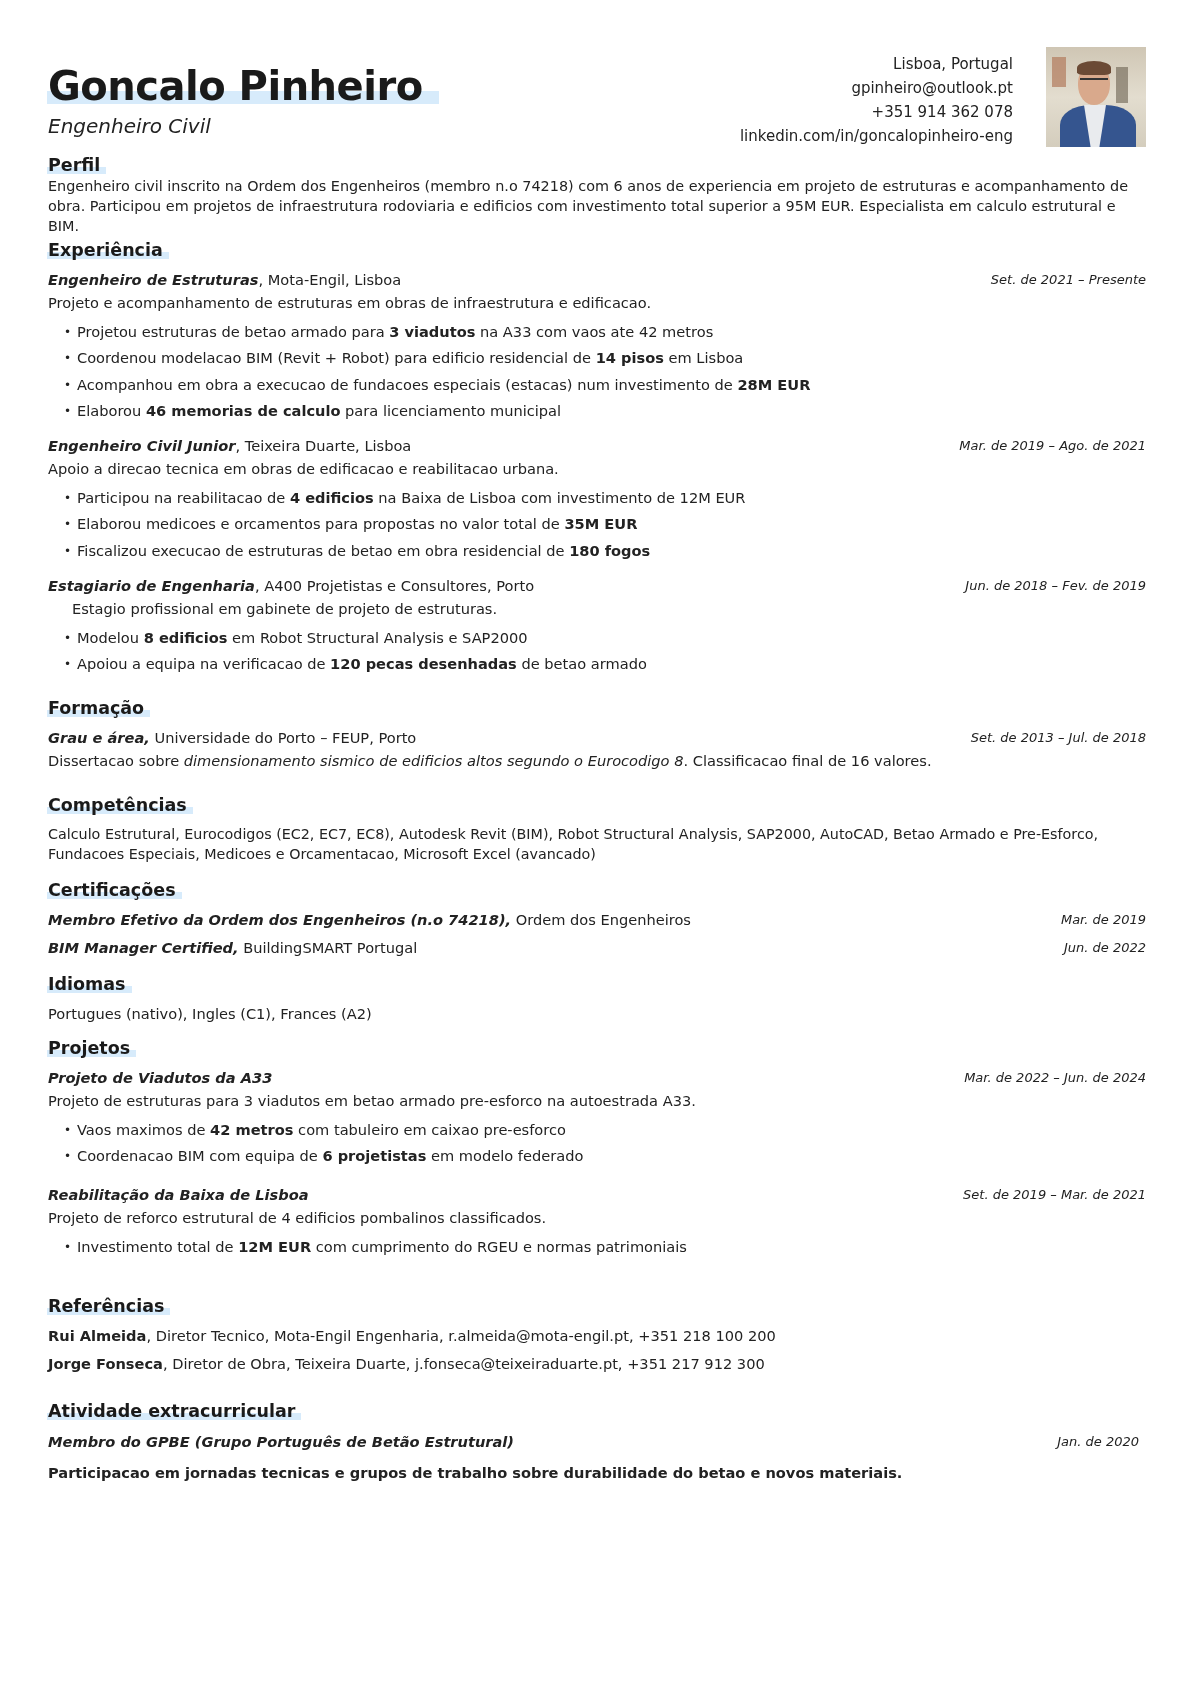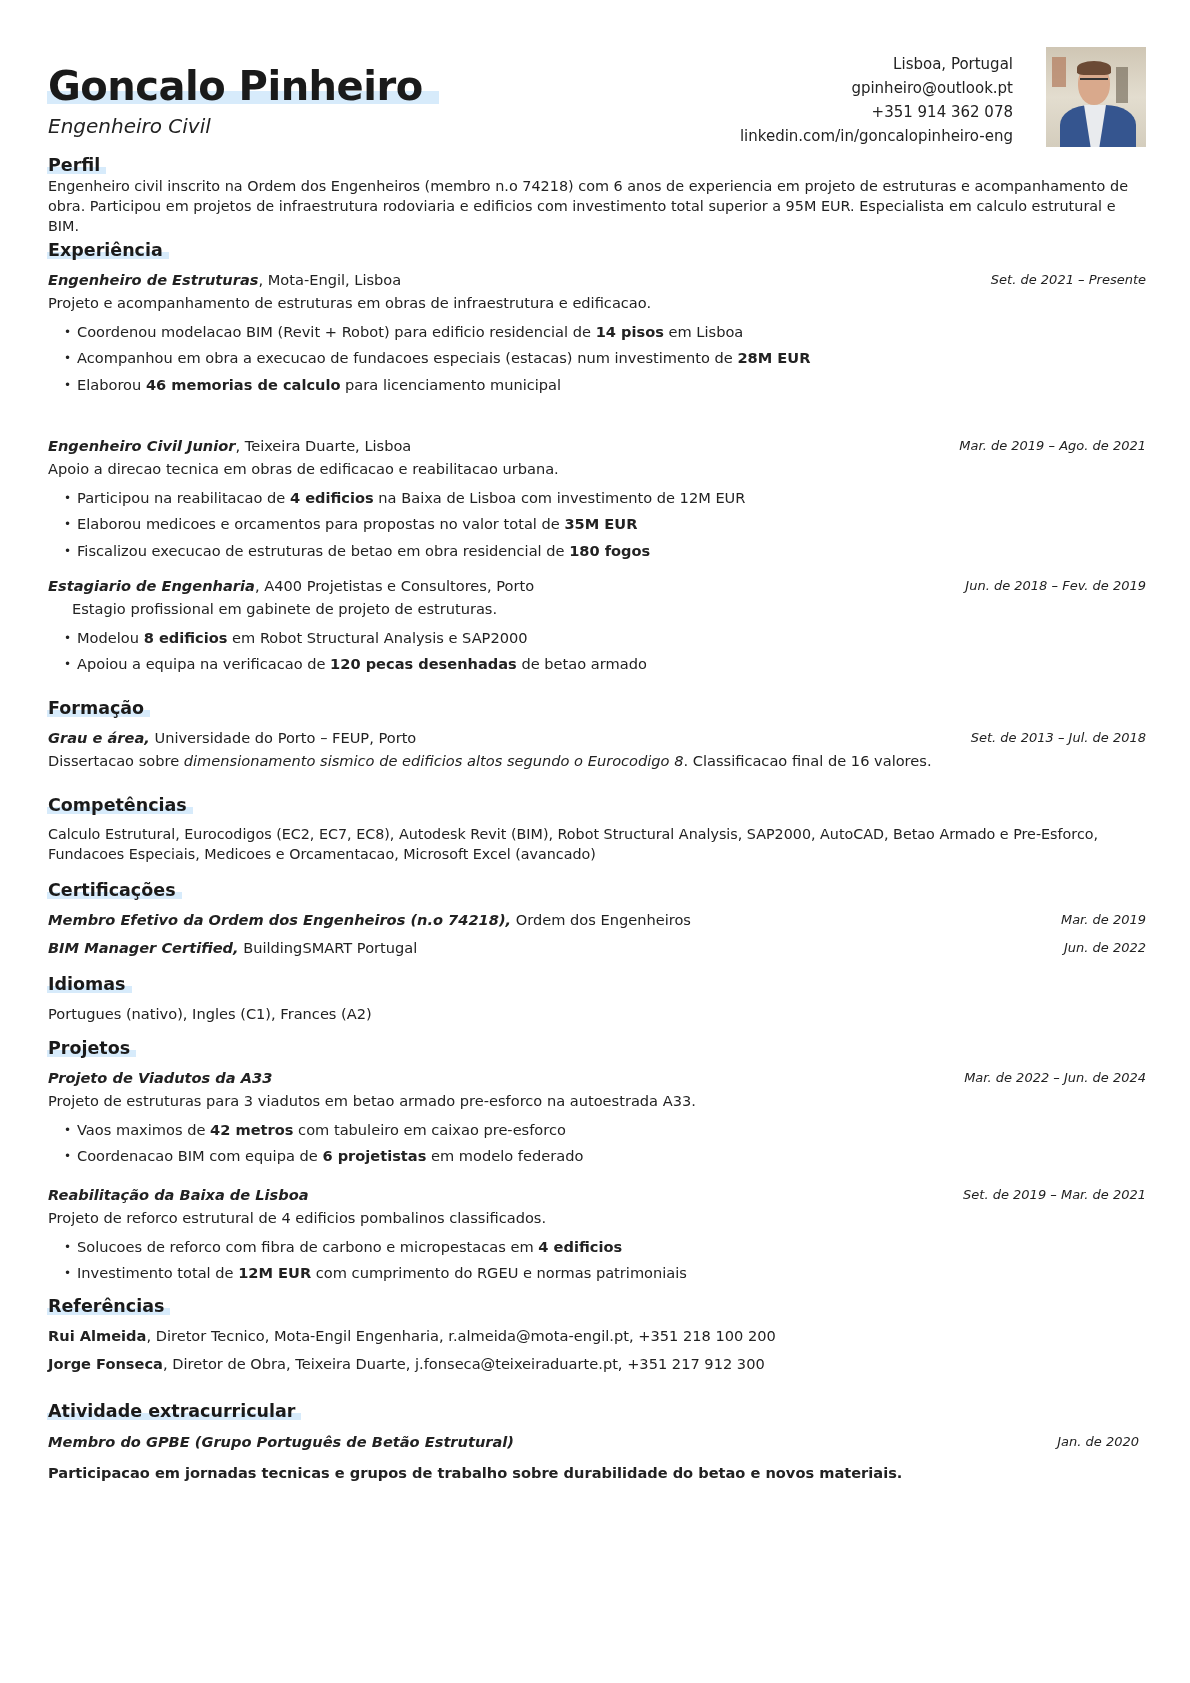--- a/index.html
+++ b/index.html
@@ -89,20 +89,21 @@
   <div class="abs" style="top:240px;">
     <div class="section-title"><span class="hl">Experiência</span></div>
 
     <div style="margin-top:9px;">
       <div class="row">
         <span class="role">Engenheiro de Estruturas</span><span>, Mota-Engil, Lisboa</span>
         <span class="date">Set. de 2021 – Presente</span>
       </div>
       <div class="desc" style="margin-top:3px;">Projeto e acompanhamento de estruturas em obras de infraestrutura e edificacao.</div>
       <ul class="bullets" style="margin-top:5px;">
+        <li><span>Projetou estruturas de betao armado para </span><b>3 viadutos</b><span> na A33 com vaos ate 42 metros</span></li>
         <li><span>Coordenou modelacao BIM (Revit + Robot) para edificio residencial de </span><b>14 pisos</b><span> em Lisboa</span></li>
         <li><span>Acompanhou em obra a execucao de fundacoes especiais (estacas) num investimento de </span><b>28M EUR</b><span></span></li>
         <li><span>Elaborou </span><b>46 memorias de calculo</b><span> para licenciamento municipal</span></li>
       </ul>
     </div>
   </div>
 
   <div class="abs" style="top:436px;">
     <div class="row">
       <span class="role">Engenheiro Civil Junior</span><span>, Teixeira Duarte, Lisboa</span>
@@ -172,21 +173,20 @@
     </ul>
   </div>
 
   <div class="abs" style="top:1185px;">
     <div class="row">
       <span class="role">Reabilitação da Baixa de Lisboa</span>
       <span class="date">Set. de 2019 – Mar. de 2021</span>
     </div>
     <div class="desc" style="margin-top:3px;">Projeto de reforco estrutural de 4 edificios pombalinos classificados.</div>
     <ul class="bullets" style="margin-top:5px;">
-      <li><span>Solucoes de reforco com fibra de carbono e micropestacas em </span><b>4 edificios</b><span></span></li>
       <li><span>Investimento total de </span><b>12M EUR</b><span> com cumprimento do RGEU e normas patrimoniais</span></li>
     </ul>
   </div>
 
   <div class="abs" style="top:1296px;">
     <div class="section-title"><span class="hl">Referências</span></div>
     <div class="row" style="margin-top:9px;">
       <b>Rui Almeida</b><span>, Diretor Tecnico, Mota-Engil Engenharia, r.almeida@mota-engil.pt, +351 218 100 200</span>
     </div>
     <div class="row" style="margin-top:8px;">

